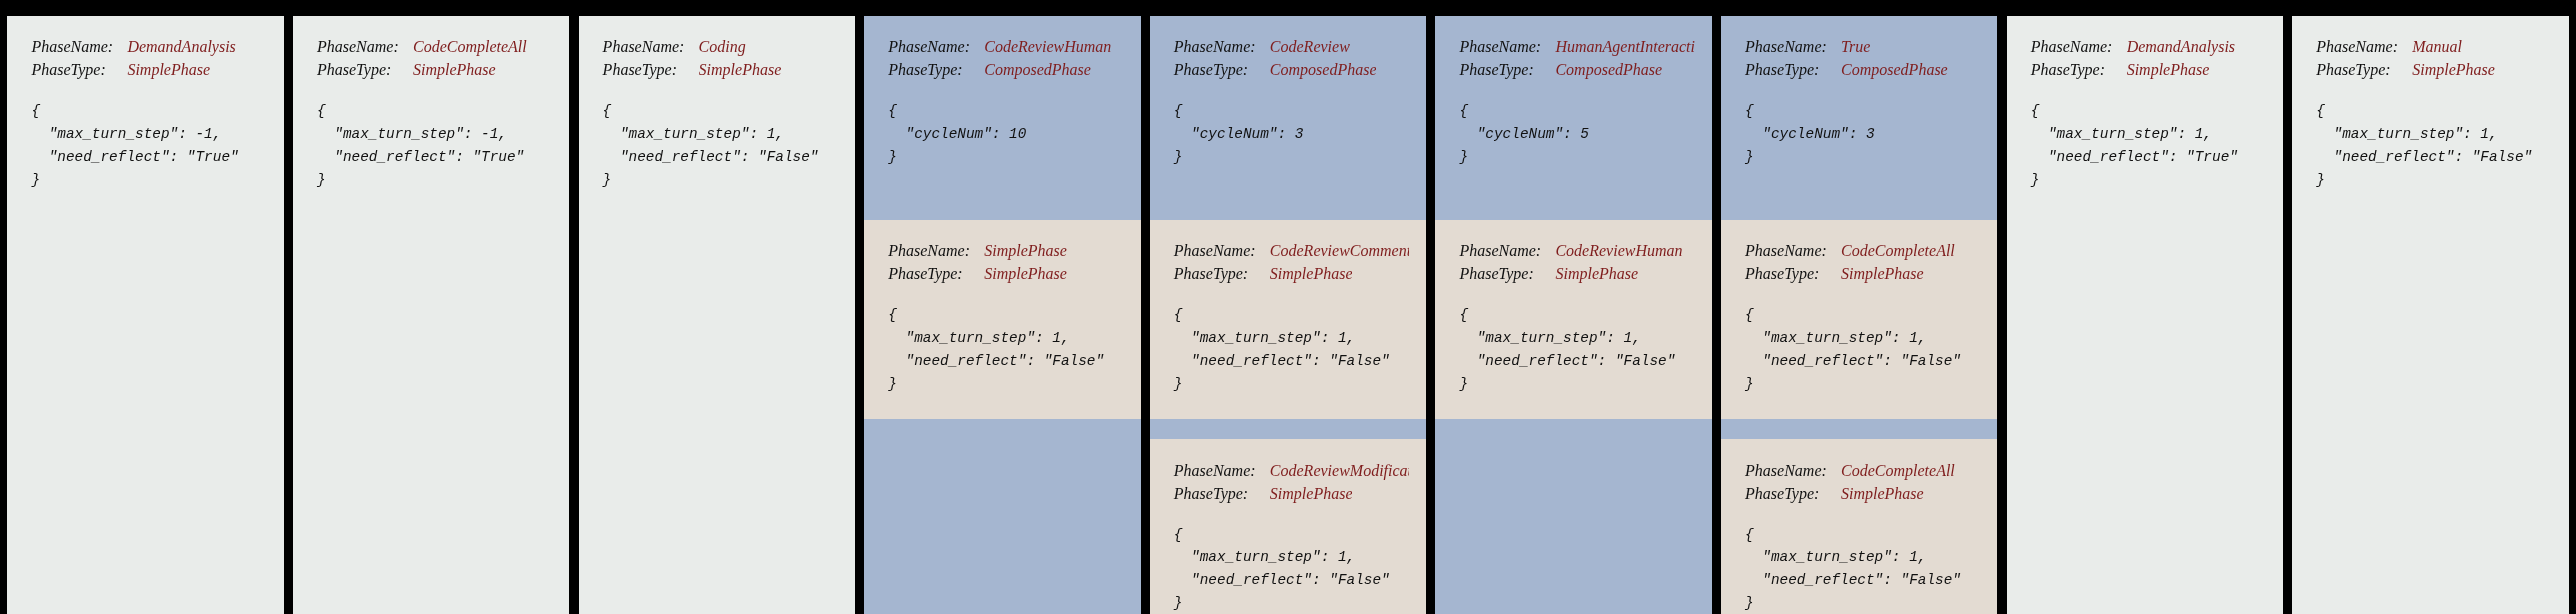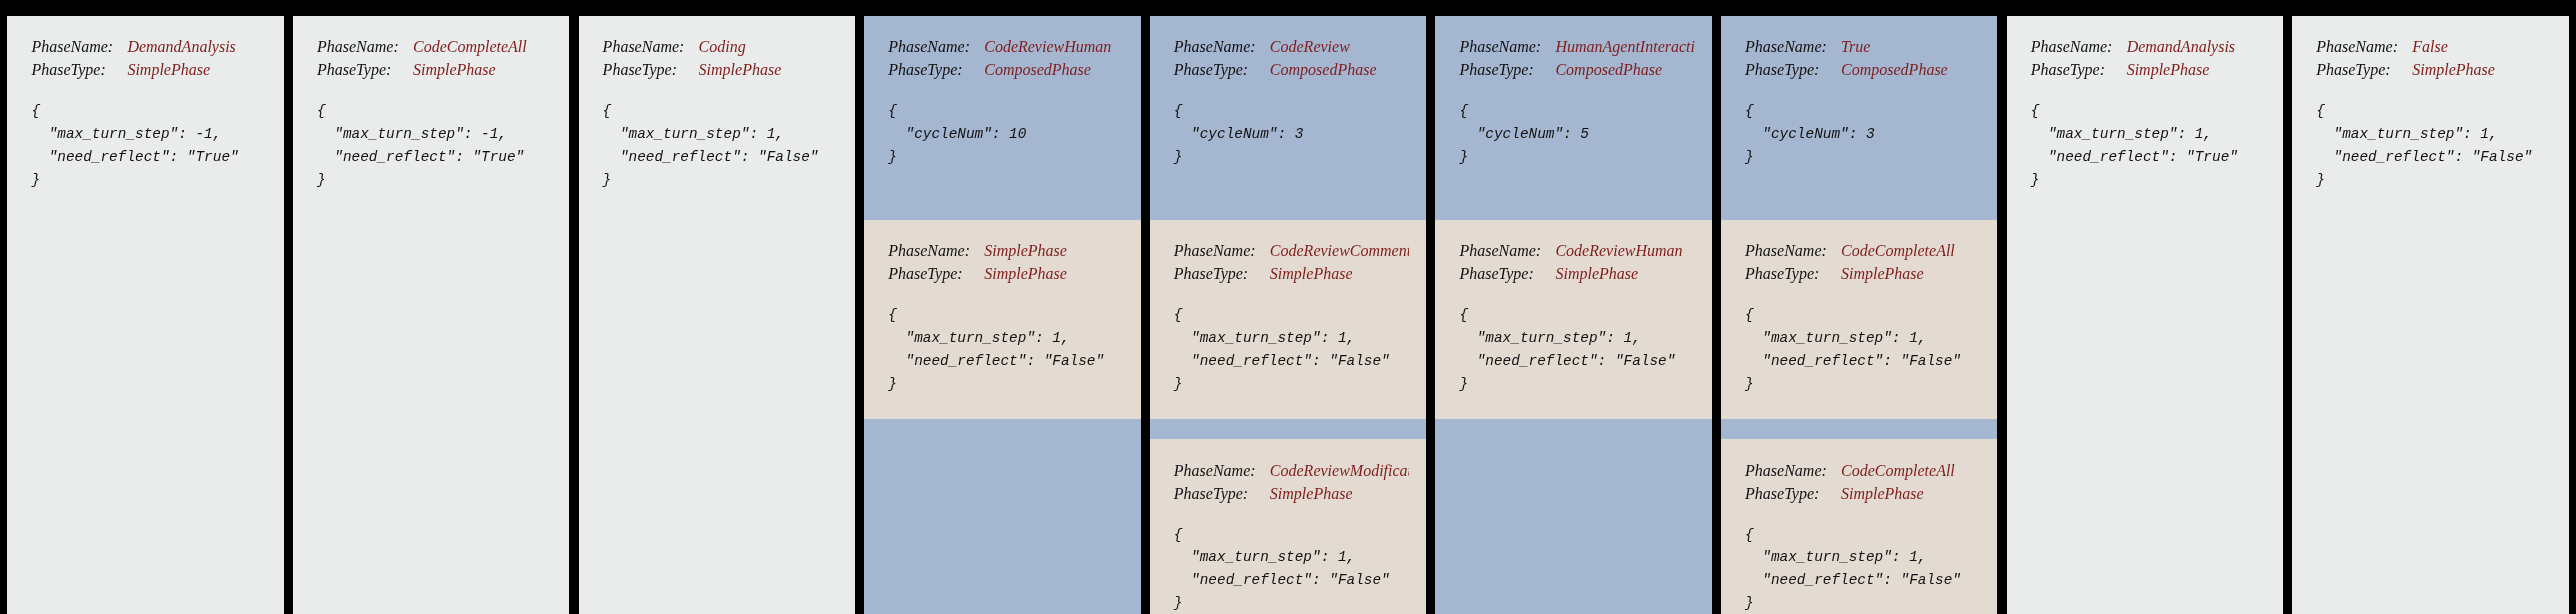--- a/index.html
+++ b/index.html
@@ -313,21 +313,21 @@
           </div>
         </div>
         <div class="json"><div class="json-line">{</div><div class="json-line">  "max_turn_step": 1,</div><div class="json-line">  "need_reflect": "True"</div><div class="json-line">}</div></div>
       </div>
     </div>
     <div class="column simple">
       <div class="block head flex-fill">
         <div class="meta">
           <div class="meta-row">
             <span class="meta-key">PhaseName:</span>
-            <span class="meta-val">False</span>
+            <span class="meta-val">Manual</span>
           </div>
           <div class="meta-row">
             <span class="meta-key">PhaseType:</span>
             <span class="meta-val">SimplePhase</span>
           </div>
         </div>
         <div class="json"><div class="json-line">{</div><div class="json-line">  "max_turn_step": 1,</div><div class="json-line">  "need_reflect": "False"</div><div class="json-line">}</div></div>
       </div>
     </div>
   </div>

